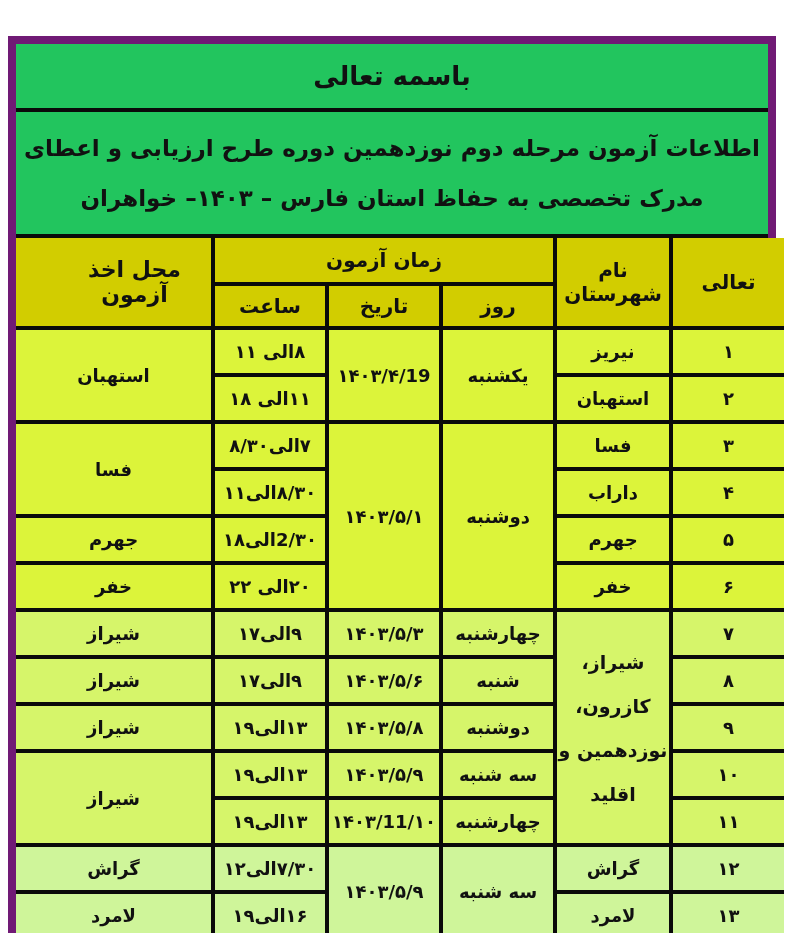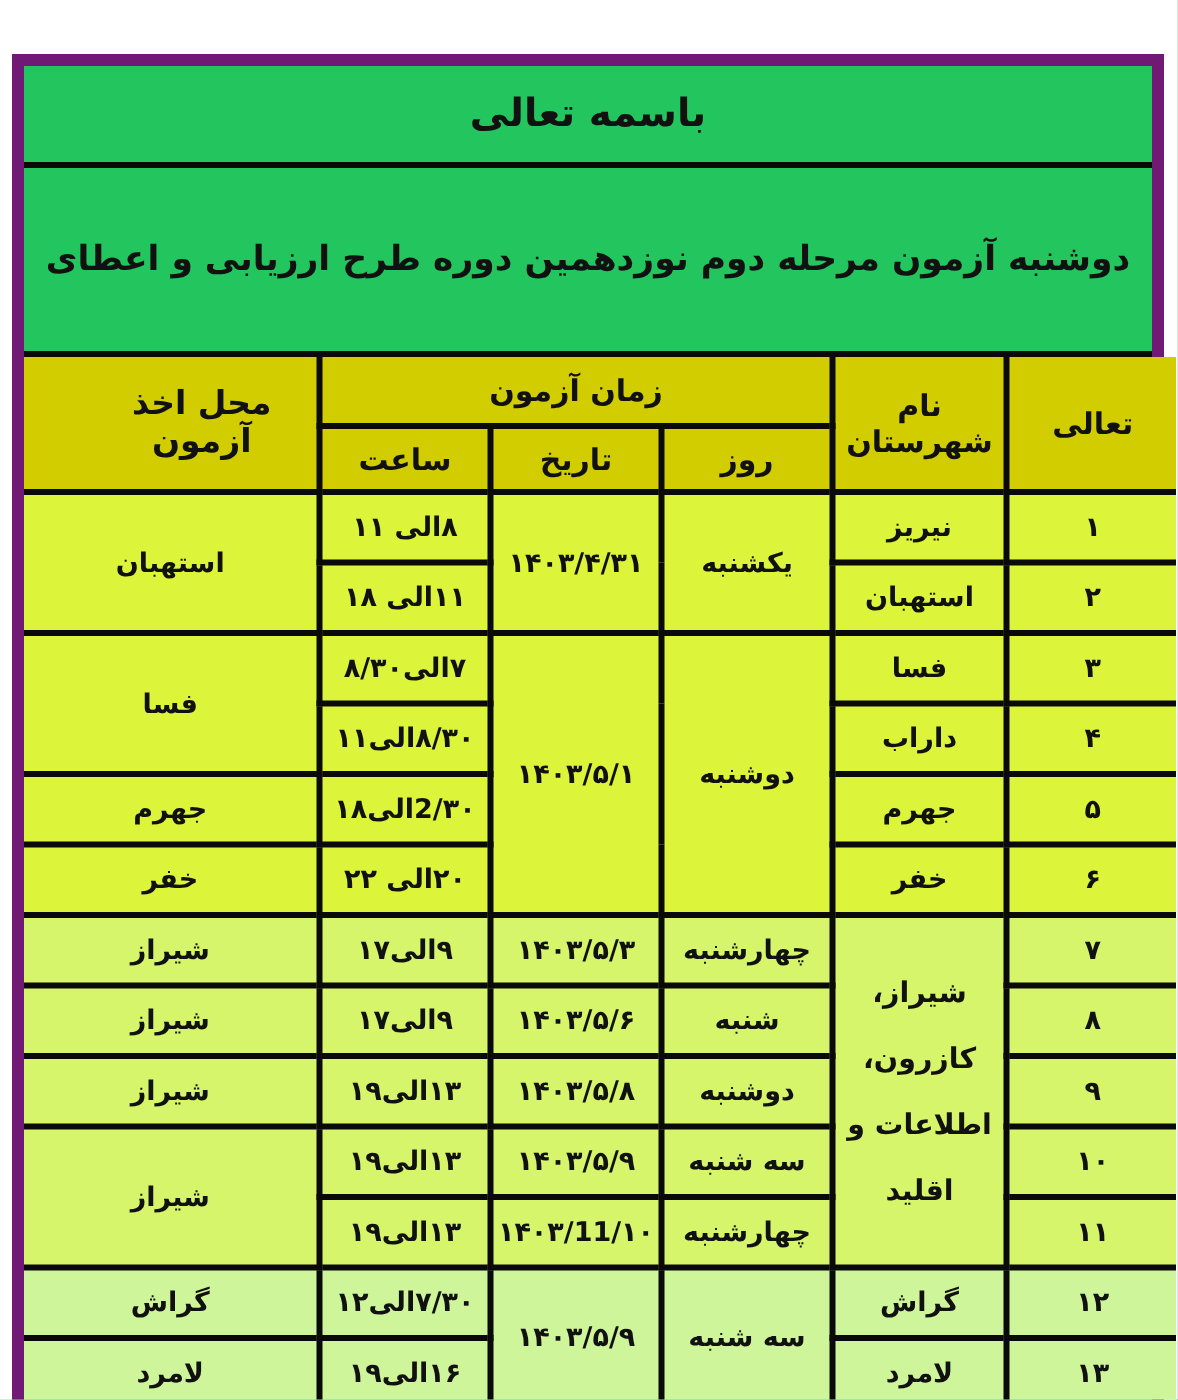--- a/index.html
+++ b/index.html
@@ -79,21 +79,22 @@
     .bg-b { background: #d6f56a; }
     .bg-c { background: #cff59a; }
     .multi { line-height: 44px; font-size: 19px; }
   </style>
 </head>
 <body>
 
 <div class="doc">
   <div class="title">باسمه تعالی</div>
   <div class="subtitle">
-    <div>دوشنبه آزمون مرحله دوم نوزدهمین دوره  طرح ارزیابی و اعطای</div>
+    <div>اطلاعات آزمون مرحله دوم نوزدهمین دوره  طرح ارزیابی و اعطای</div>
+    <div>مدرک تخصصی به حفاظ استان فارس  – ۱۴۰۳– خواهران</div>
   </div>
 
   <table>
     <colgroup>
       <col style="width:113px">
       <col style="width:116px">
       <col style="width:114px">
       <col style="width:114px">
       <col style="width:114px">
       <col style="width:197px">
@@ -108,21 +109,21 @@
     <tr>
       <th class="h2">روز</th>
       <th class="h2">تاریخ</th>
       <th class="h2">ساعت</th>
     </tr>
 
     <tr class="r">
       <td class="bg-a">۱</td>
       <td class="bg-a">نیریز</td>
       <td class="bg-a" rowspan="2">یکشنبه</td>
-      <td class="bg-a" rowspan="2">۱۴۰۳/۴/۳۱</td>
+      <td class="bg-a" rowspan="2">۱۴۰۳/۴/19</td>
       <td class="bg-a">۸الی ۱۱</td>
       <td class="bg-a" rowspan="2">استهبان</td>
     </tr>
 
     <tr class="r">
       <td class="bg-a">۲</td>
       <td class="bg-a">استهبان</td>
       <td class="bg-a">۱۱الی ۱۸</td>
     </tr>
 
@@ -153,21 +154,21 @@
       <td class="bg-a">خفر</td>
       <td class="bg-a">۲۰الی ۲۲</td>
       <td class="bg-a">خفر</td>
     </tr>
 
     <tr class="r">
       <td class="bg-b">۷</td>
       <td class="bg-b multi" rowspan="5">
         <div>شیراز،</div>
         <div>کازرون،</div>
-        <div>اطلاعات و</div>
+        <div>نوزدهمین و</div>
         <div>اقلید</div>
       </td>
       <td class="bg-b">چهارشنبه</td>
       <td class="bg-b">۱۴۰۳/۵/۳</td>
       <td class="bg-b">۹الی۱۷</td>
       <td class="bg-b">شیراز</td>
     </tr>
 
     <tr class="r">
       <td class="bg-b">۸</td>

